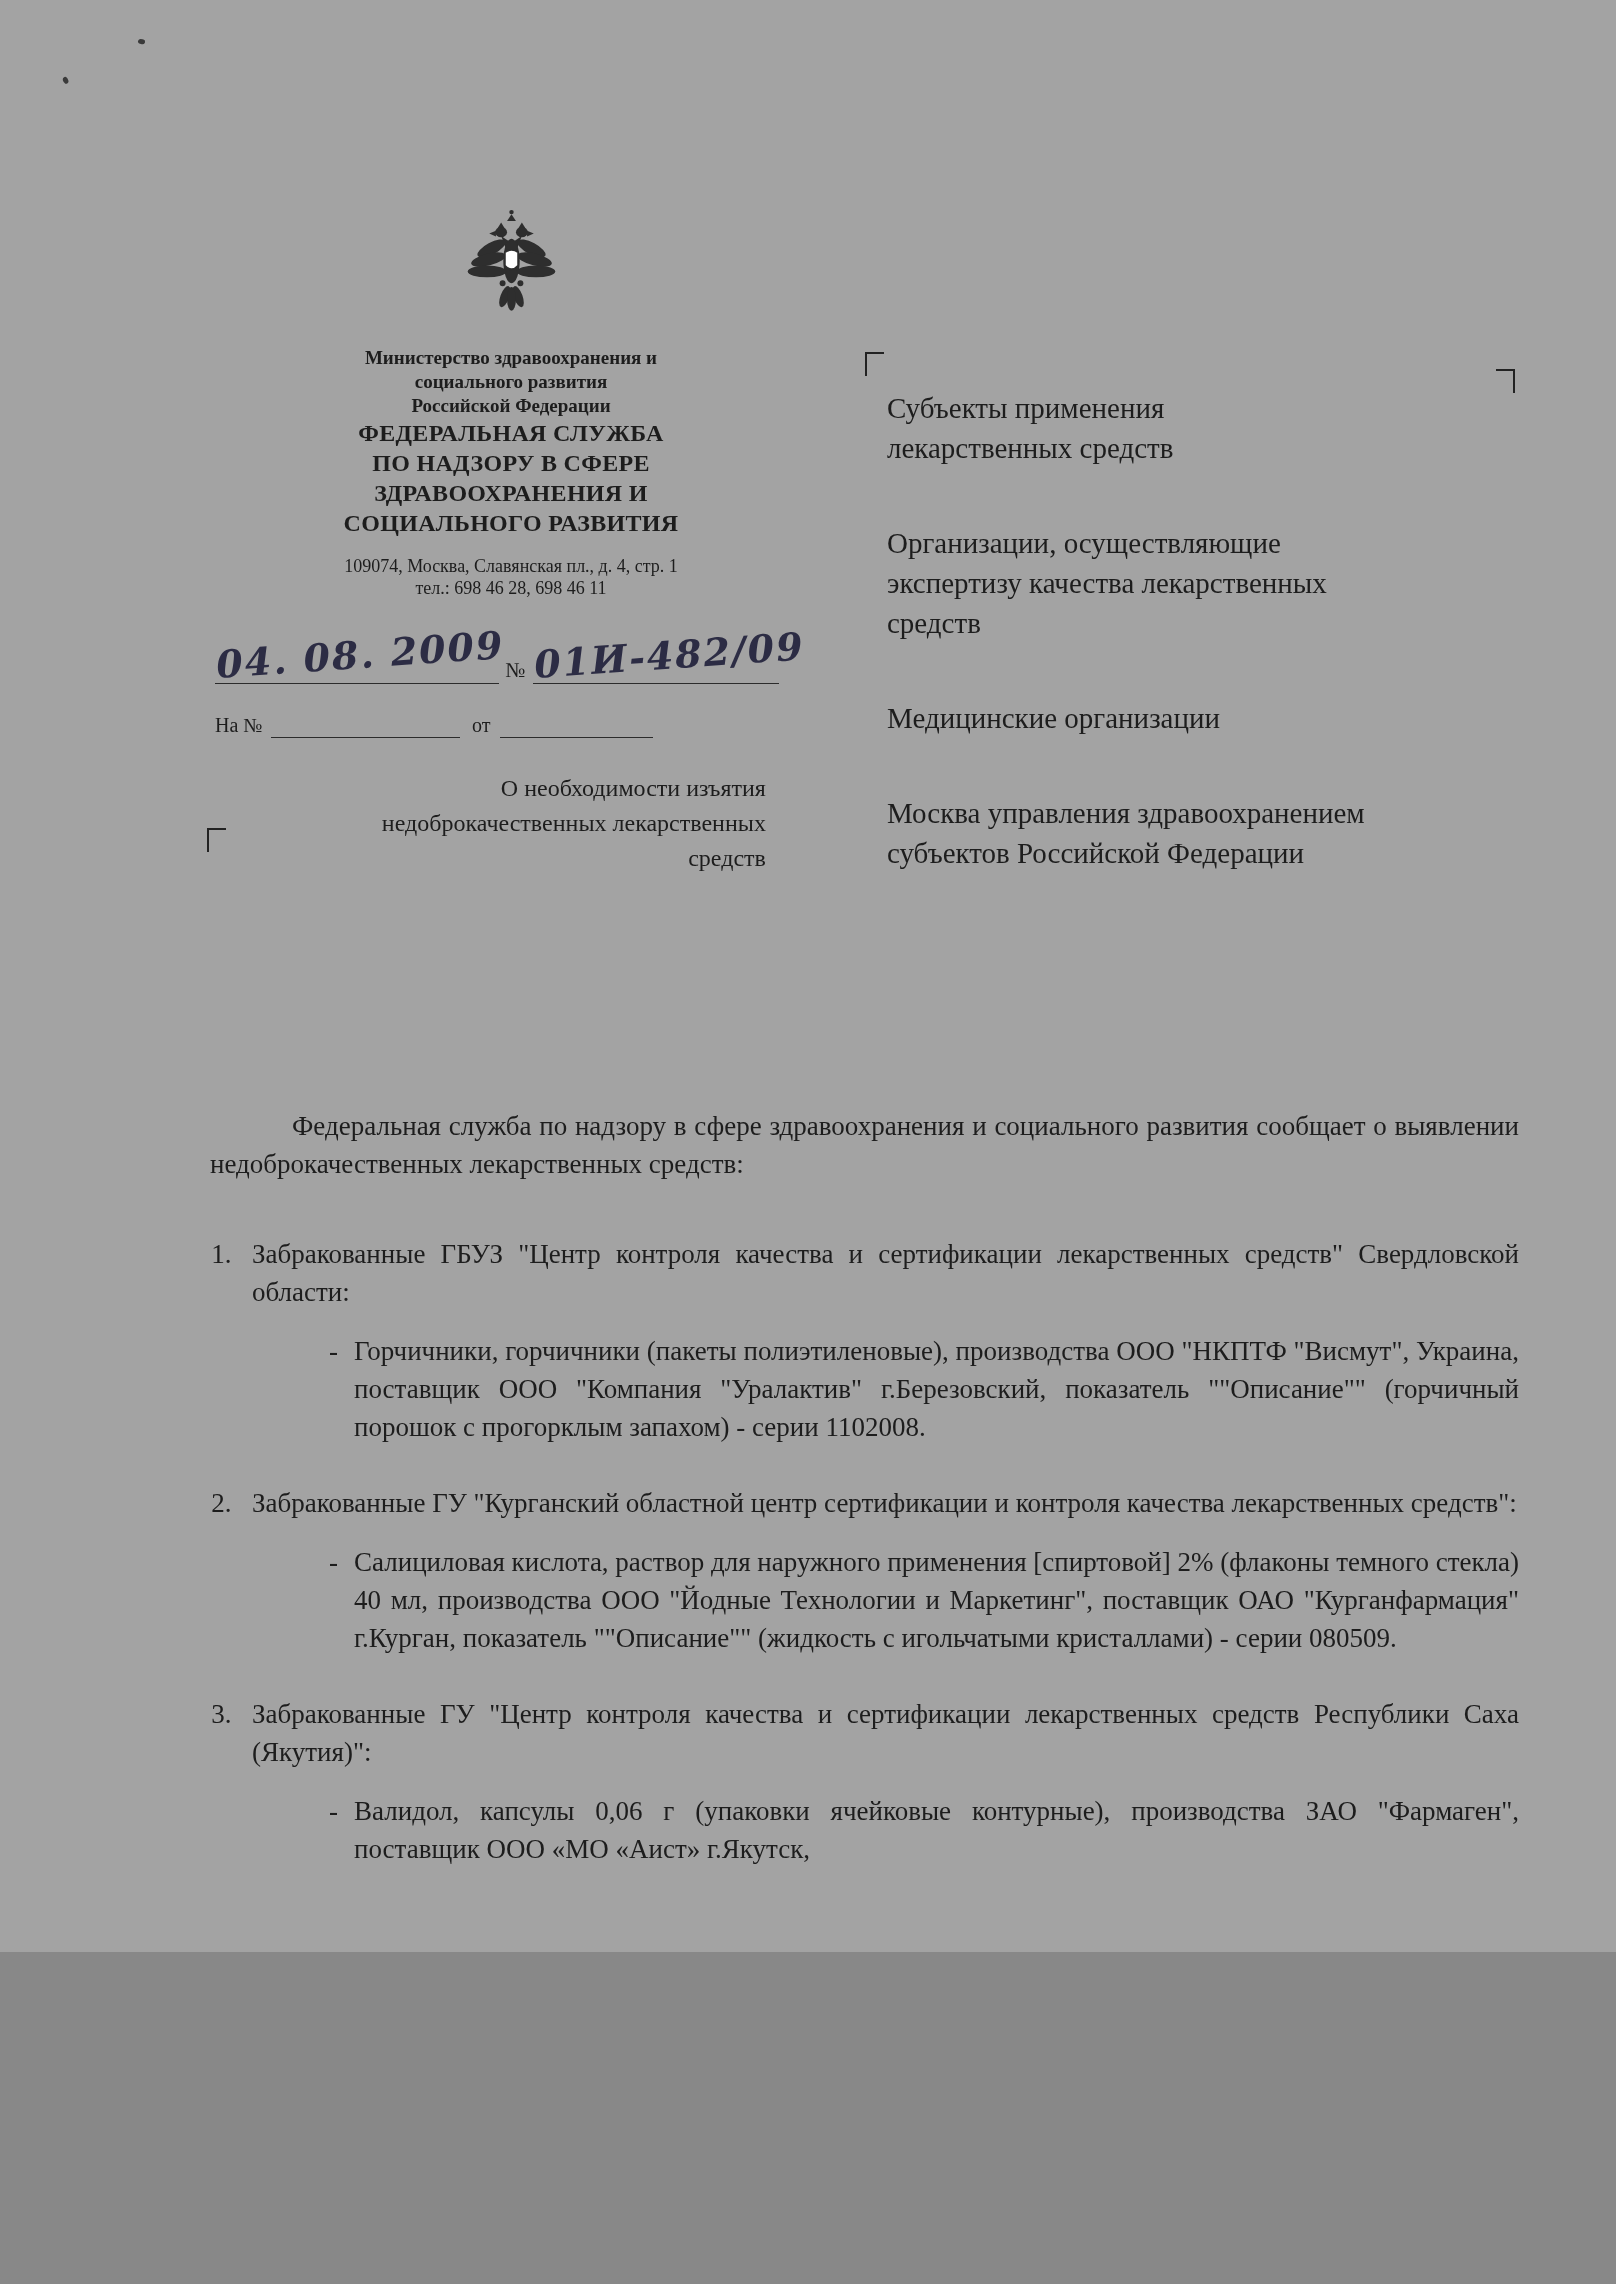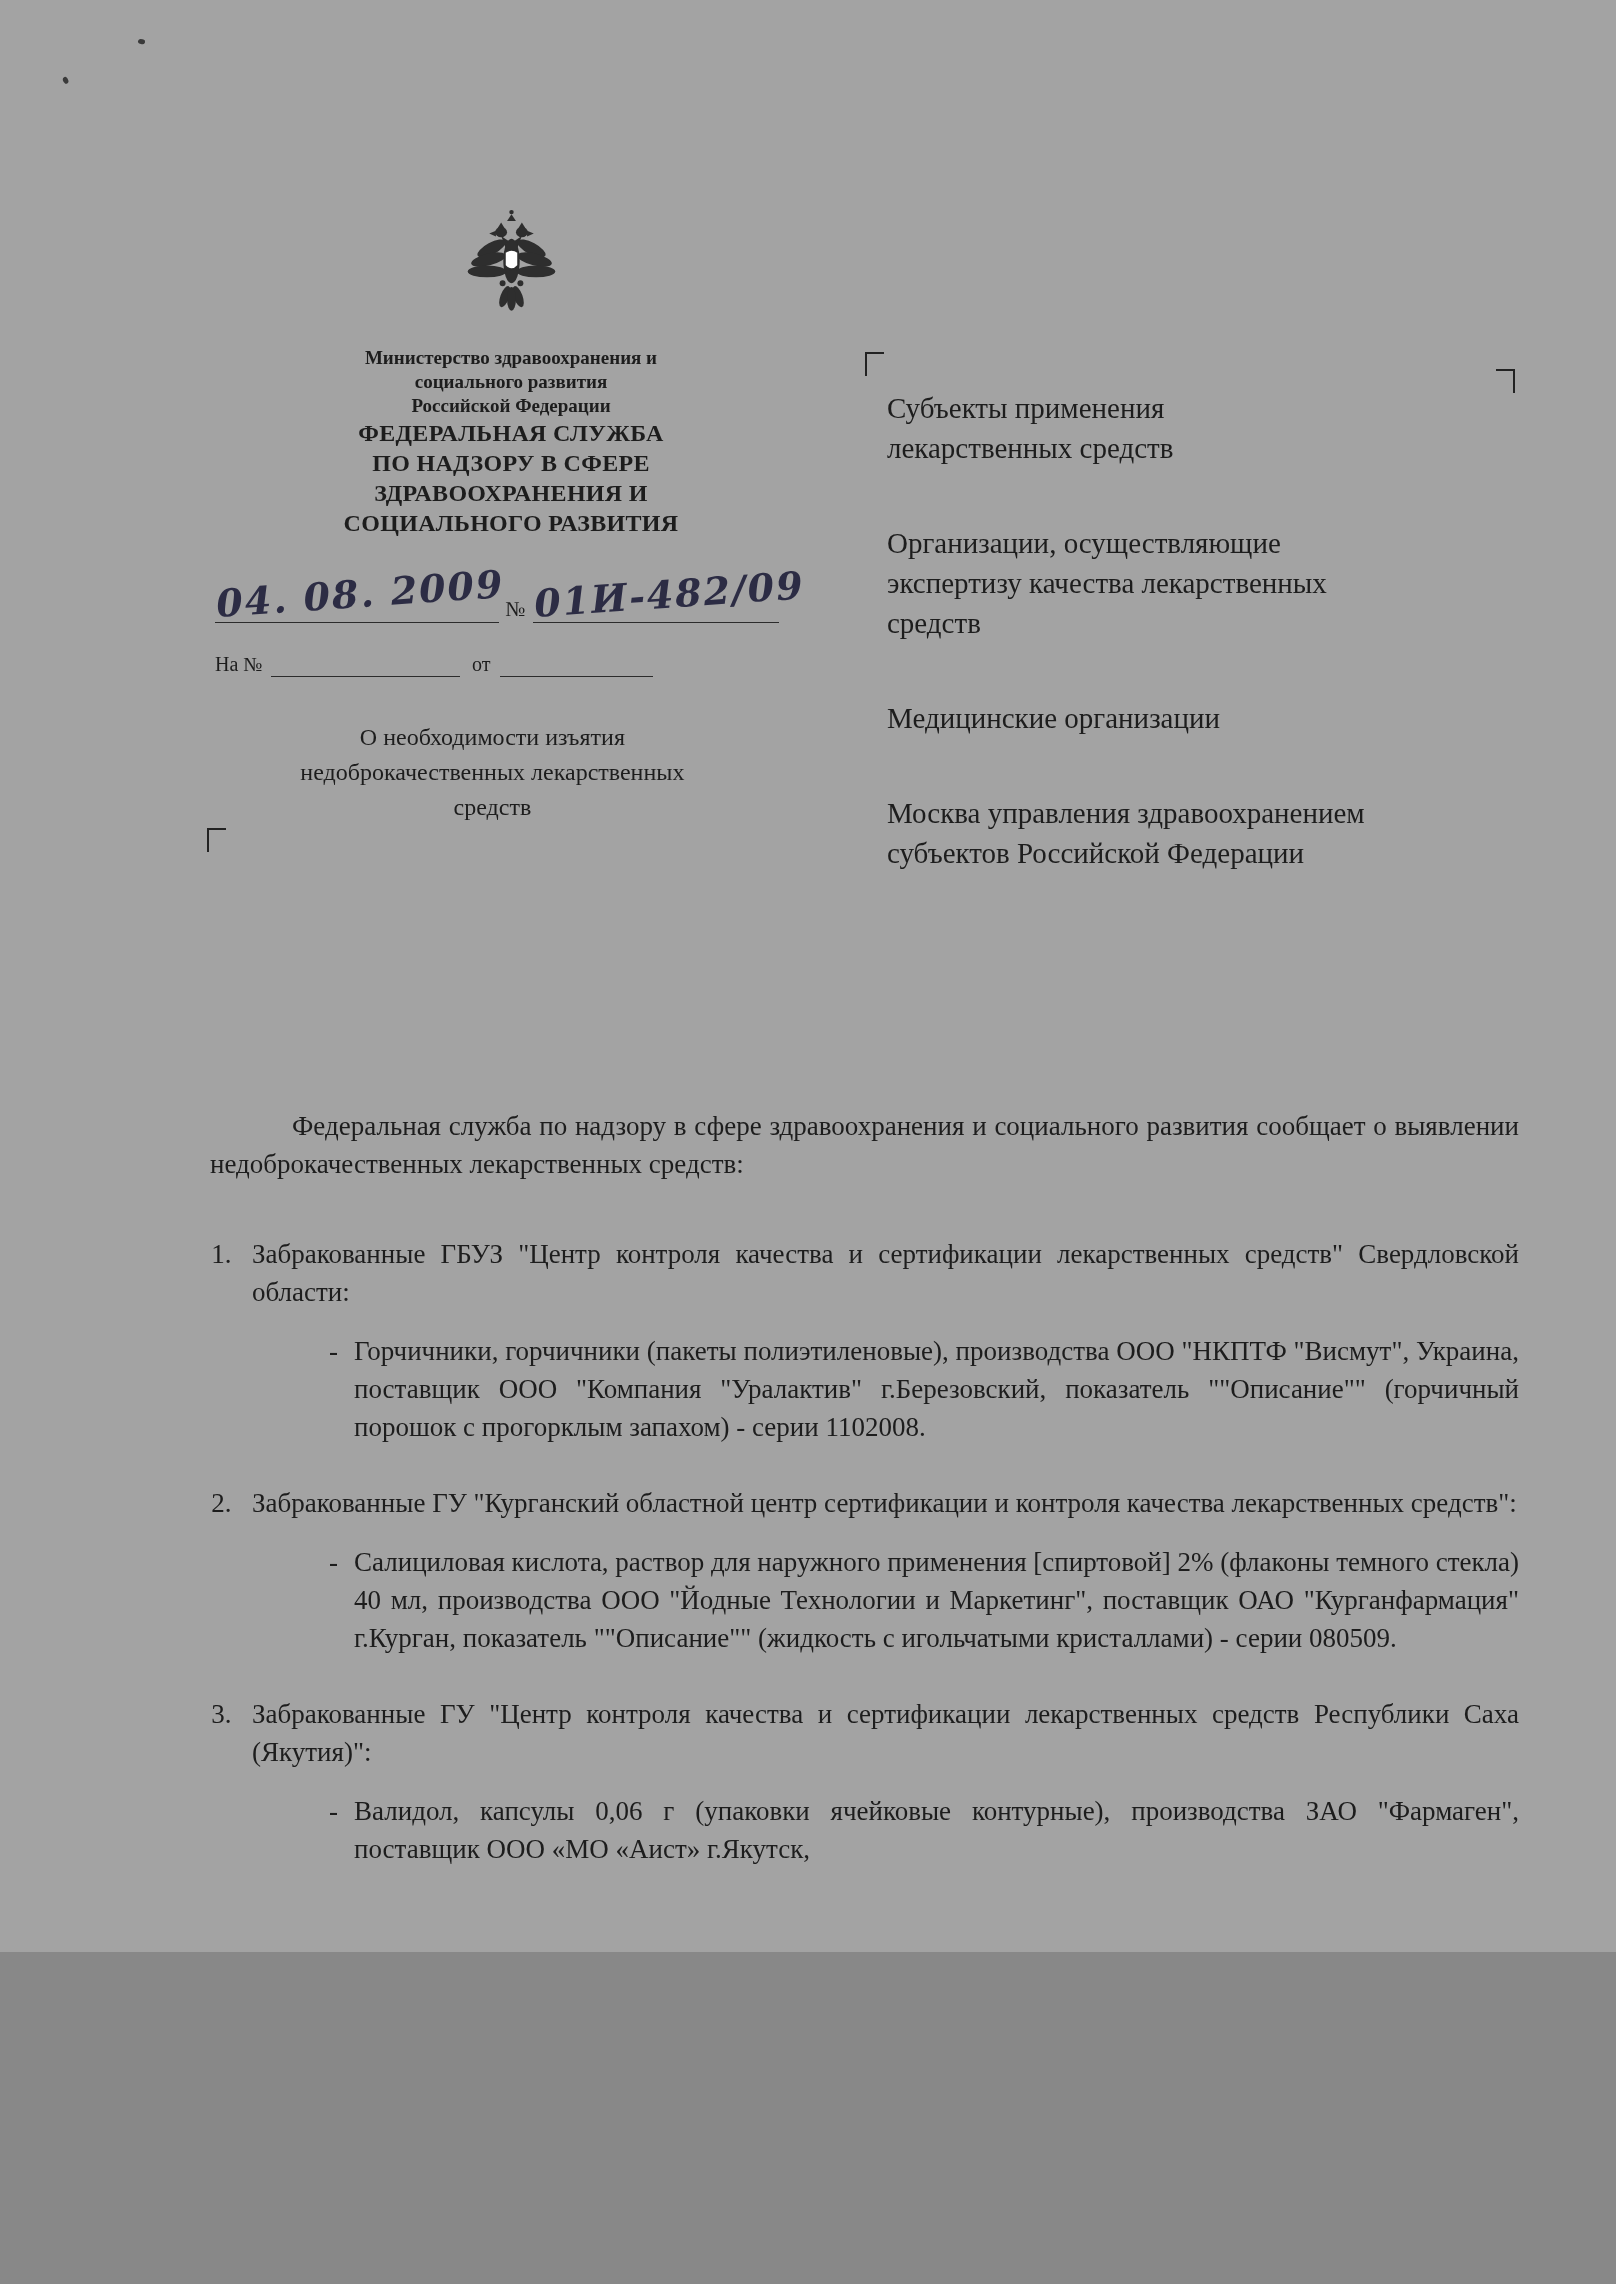--- a/index.html
+++ b/index.html
@@ -52,21 +52,21 @@
   .numsign { font-size:21px; padding:0 7.8px 1.3px 6.5px; }
 
   .refline { display:flex; align-items:flex-end; margin-top:30px; font-size:20px; text-align:left; }
   .refline .t { padding:0 9px 1.3px 0;text-align:right; }
   .refline .t2 { padding:0 9px 1.3px 11.7px; }
   .ref-slot { border-bottom:1.3px solid #2b2b2b; height:23.4px; }
   .ref-slot-1 { width:189px; }
   .ref-slot-2 { width:153px; }
 
   .subject {
-    margin-top:43px; text-align:center;
+    margin-top:33px; text-align:right;
     font-size:24px; line-height:35px; width:547px;
     padding-left:3.9px; white-space:pre-line;
   }
 
   
   .recipients {
     position:absolute; left:887px; top:388px; width:645px;
     font-size:29px; line-height:40px; text-align:left;
   }
   .recipient { margin:0 0 55px 0; white-space:pre-line; }
@@ -137,20 +137,24 @@
 
     <div class="ministry">Министерство здравоохранения и
 социального развития
 Российской Федерации</div>
 
     <div class="service">ФЕДЕРАЛЬНАЯ СЛУЖБА
 ПО НАДЗОРУ В СФЕРЕ
 ЗДРАВООХРАНЕНИЯ И
 СОЦИАЛЬНОГО РАЗВИТИЯ</div>
 
+    <div class="addr">
+      <div>109074, Москва, Славянская пл., д. 4, стр. 1</div>
+      <div>тел.: 698 46 28, 698 46 11</div>
+    </div>
 
     <div class="dateline">
       <span class="hand-slot slot-date">
         <span class="hand">04. 08. 2009</span>
       </span>
       <span class="numsign">№</span>
       <span class="hand-slot slot-num">
         <span class="hand">01И-482/09</span>
       </span>
     </div>

